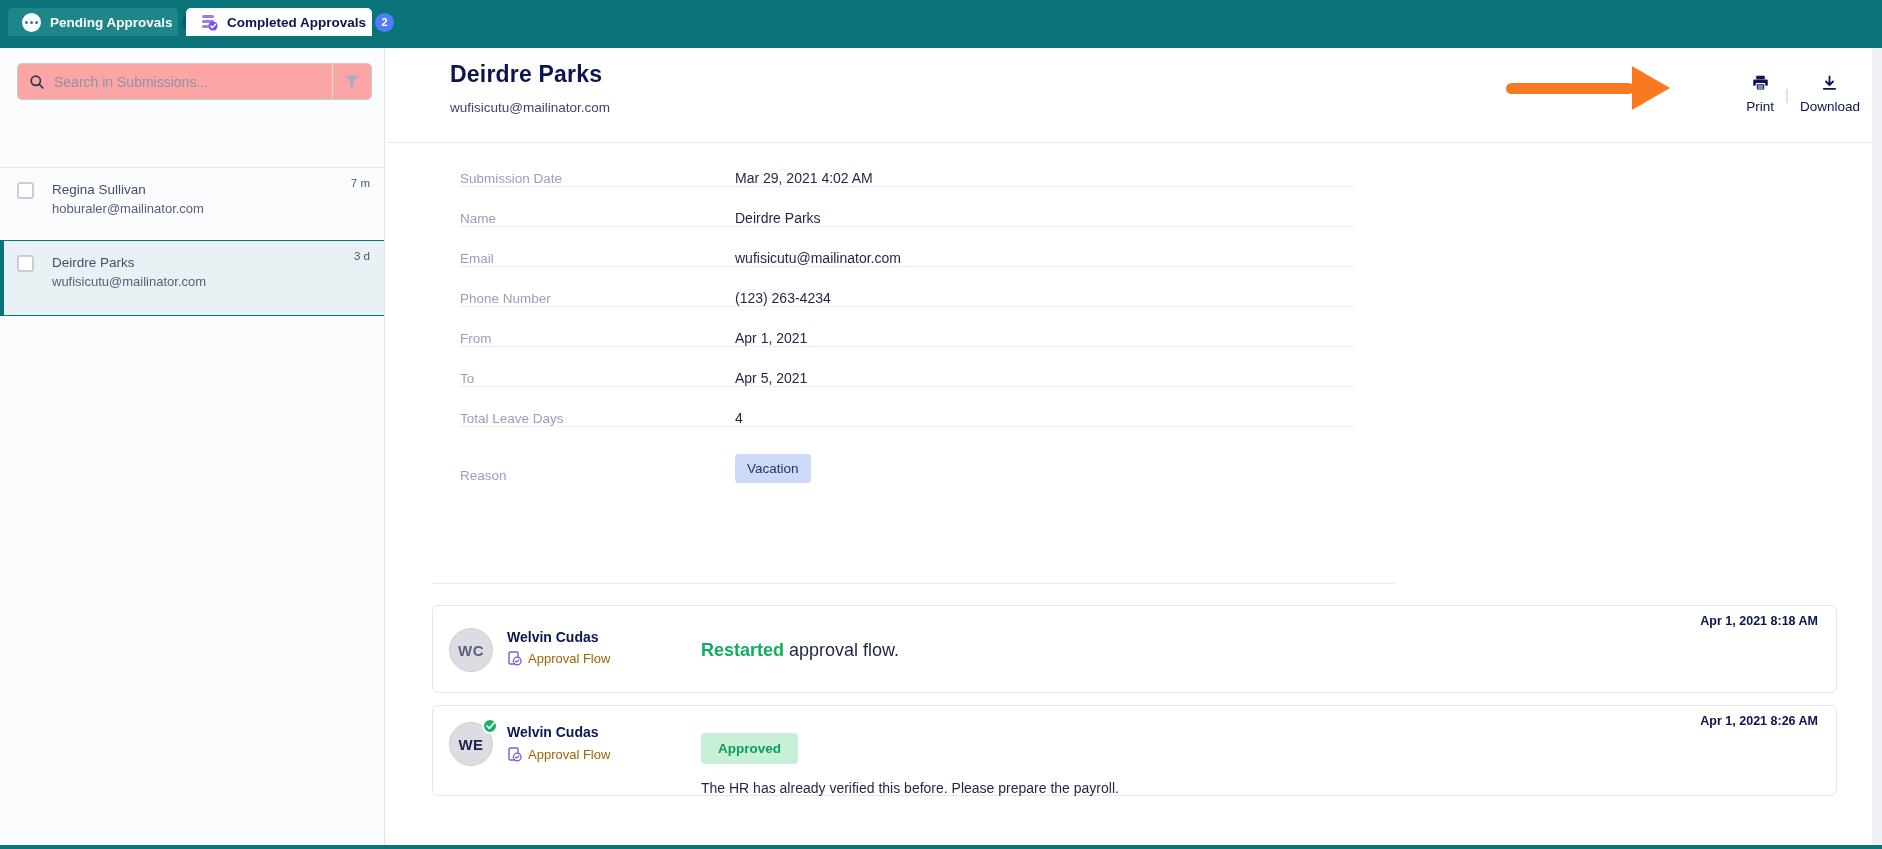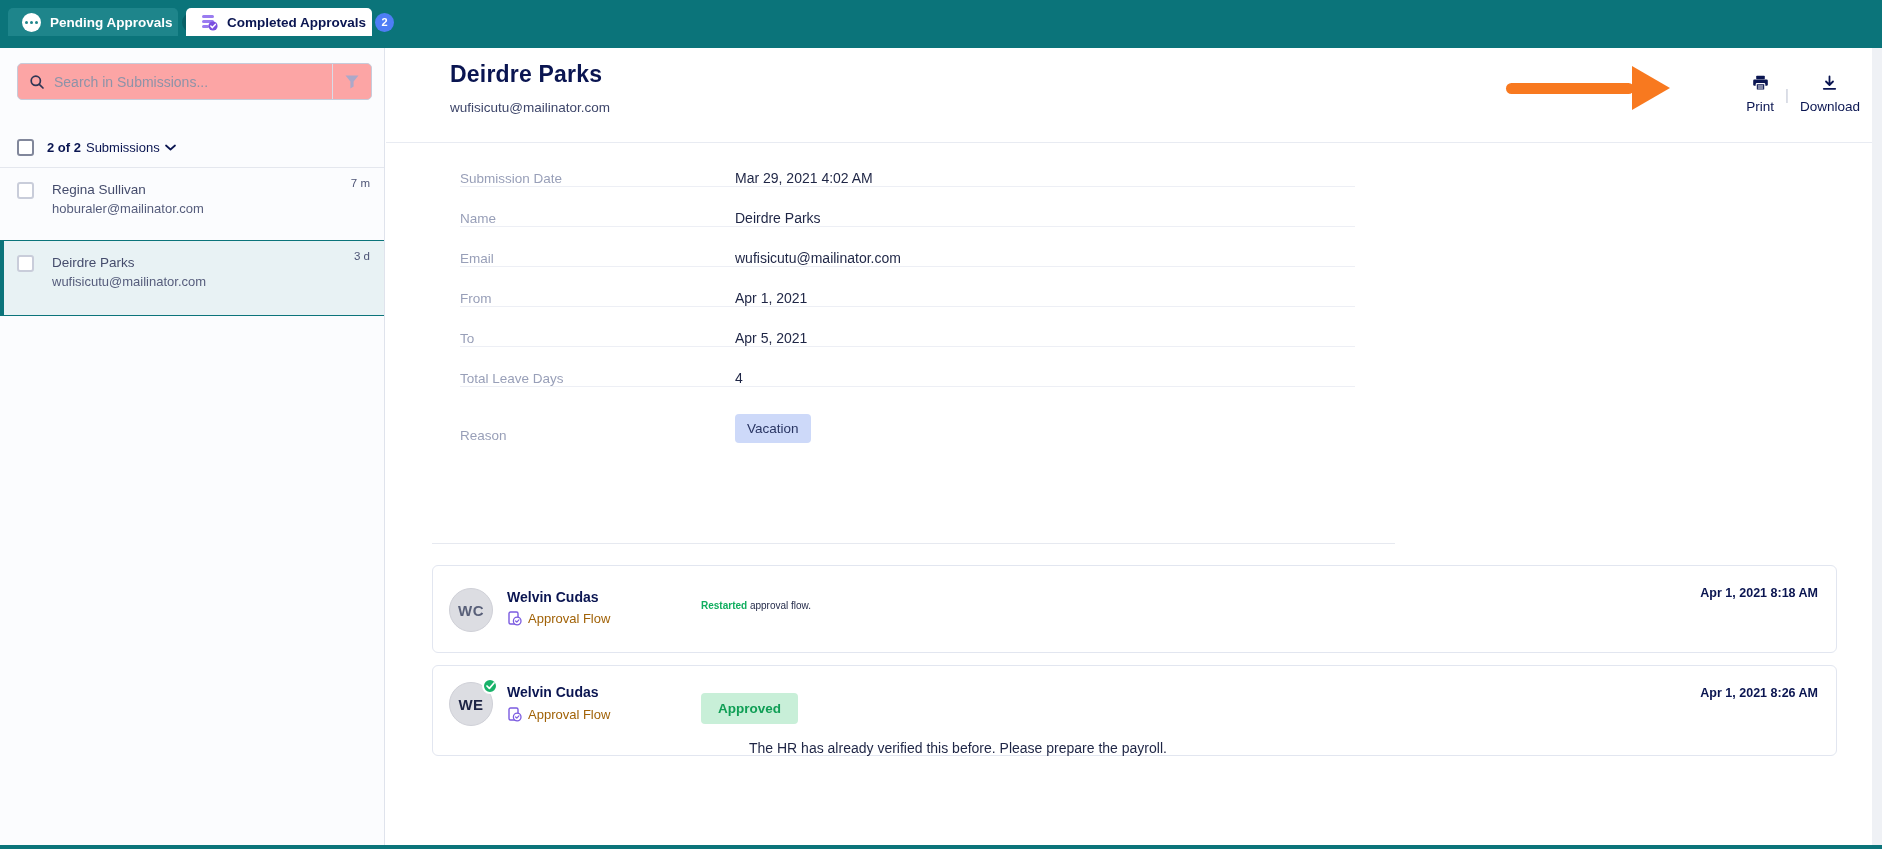--- a/index.html
+++ b/index.html
@@ -76,25 +76,25 @@
   .avatar{position:absolute;left:16px;width:44px;height:44px;border-radius:50%;background:#dcdde2;border:1px solid #cfd0d7;display:flex;align-items:center;justify-content:center;font-size:15px;font-weight:700;color:#596079;letter-spacing:.5px;}
   .card-1 .avatar{top:22px;}
   .card-2 .avatar{top:16px;color:#1e2545;}
   .avatar-check{position:absolute;top:-3px;right:-3px;width:16px;height:16px;border-radius:50%;background:#18b269;border:2px solid #fff;display:flex;align-items:center;justify-content:center;}
   .actor-name{position:absolute;left:74px;font-size:14px;font-weight:700;color:var(--navy);}
   .card-1 .actor-name{top:23px;}
   .card-2 .actor-name{top:18px;}
   .actor-flow{position:absolute;left:74px;display:flex;align-items:center;gap:6px;font-size:13px;color:#a16207;}
   .card-1 .actor-flow{top:45px;}
   .card-2 .actor-flow{top:41px;}
-  .card-action{position:absolute;left:268px;top:34px;font-size:10px;color:var(--text);}
+  .card-action{position:absolute;left:268px;top:34px;font-size:18px;color:var(--text);}
   .card-action .hl{color:var(--green);font-weight:700;}
   .approved-badge{position:absolute;left:268px;top:27px;background:var(--approved-bg);color:var(--approved-text);font-size:13.5px;font-weight:700;padding:8px 17px;border-radius:4px;}
-  .card-comment{position:absolute;left:268px;top:74px;font-size:14px;color:var(--text);margin-left:48px;}
-  .card-time{position:absolute;right:18px;top:20px;font-size:12.5px;font-weight:700;color:var(--navy);}
+  .card-comment{position:absolute;left:268px;top:74px;font-size:14px;color:var(--text);}
+  .card-time{position:absolute;right:18px;top:8px;font-size:12.5px;font-weight:700;color:var(--navy);}
 
   .bottom-strip{position:absolute;left:0;bottom:0;width:100%;height:4px;background:var(--teal);}
   svg{display:block;}
 </style>
 </head>
 <body>
 
 <div class="app">
 
   <div class="topbar">
@@ -135,32 +135,20 @@
       </div>
       <div class="filter-btn">
         <span>
           <svg width="16" height="16" viewBox="0 0 16 16">
               <path d="M1.5 1.5 h13 L9.6 7.6 V12.6 L6.4 14.6 V7.6 Z" fill="#aba8c9"></path>
             </svg>
         </span>
       </div>
     </div>
 
-    <div class="summary-row">
-      <span class="checkbox"></span>
-      <span class="summary-text">
-        <b>2 of 2</b>
-        <span>Submissions</span>
-        <span>
-          <svg width="11" height="7" viewBox="0 0 11 7">
-              <path d="M1 1.5 l4.5 4 L10 1.5" stroke="#0a1551" stroke-width="1.7" fill="none" stroke-linecap="round" stroke-linejoin="round"></path>
-            </svg>
-        </span>
-      </span>
-    </div>
     <div class="list-divider"></div>
 
     <div class="sub-item sub-item-1">
       <span class="checkbox light"></span>
       <span class="sub-name">Regina Sullivan</span>
       <span class="sub-email">hoburaler@mailinator.com</span>
       <span class="sub-time">7 m</span>
     </div>
 
     <div class="sub-item sub-item-2">
@@ -215,20 +203,24 @@
       </div>
       <div class="drow">
         <span class="dlabel">Name</span>
         <span class="dvalue">Deirdre Parks</span>
       </div>
       <div class="drow">
         <span class="dlabel">Email</span>
         <span class="dvalue">wufisicutu@mailinator.com</span>
       </div>
       <div class="drow">
+        <span class="dlabel">Phone Number</span>
+        <span class="dvalue">(123) 263-4234</span>
+      </div>
+      <div class="drow">
         <span class="dlabel">From</span>
         <span class="dvalue">Apr 1, 2021</span>
       </div>
       <div class="drow">
         <span class="dlabel">To</span>
         <span class="dvalue">Apr 5, 2021</span>
       </div>
       <div class="drow">
         <span class="dlabel">Total Leave Days</span>
         <span class="dvalue">4</span>

